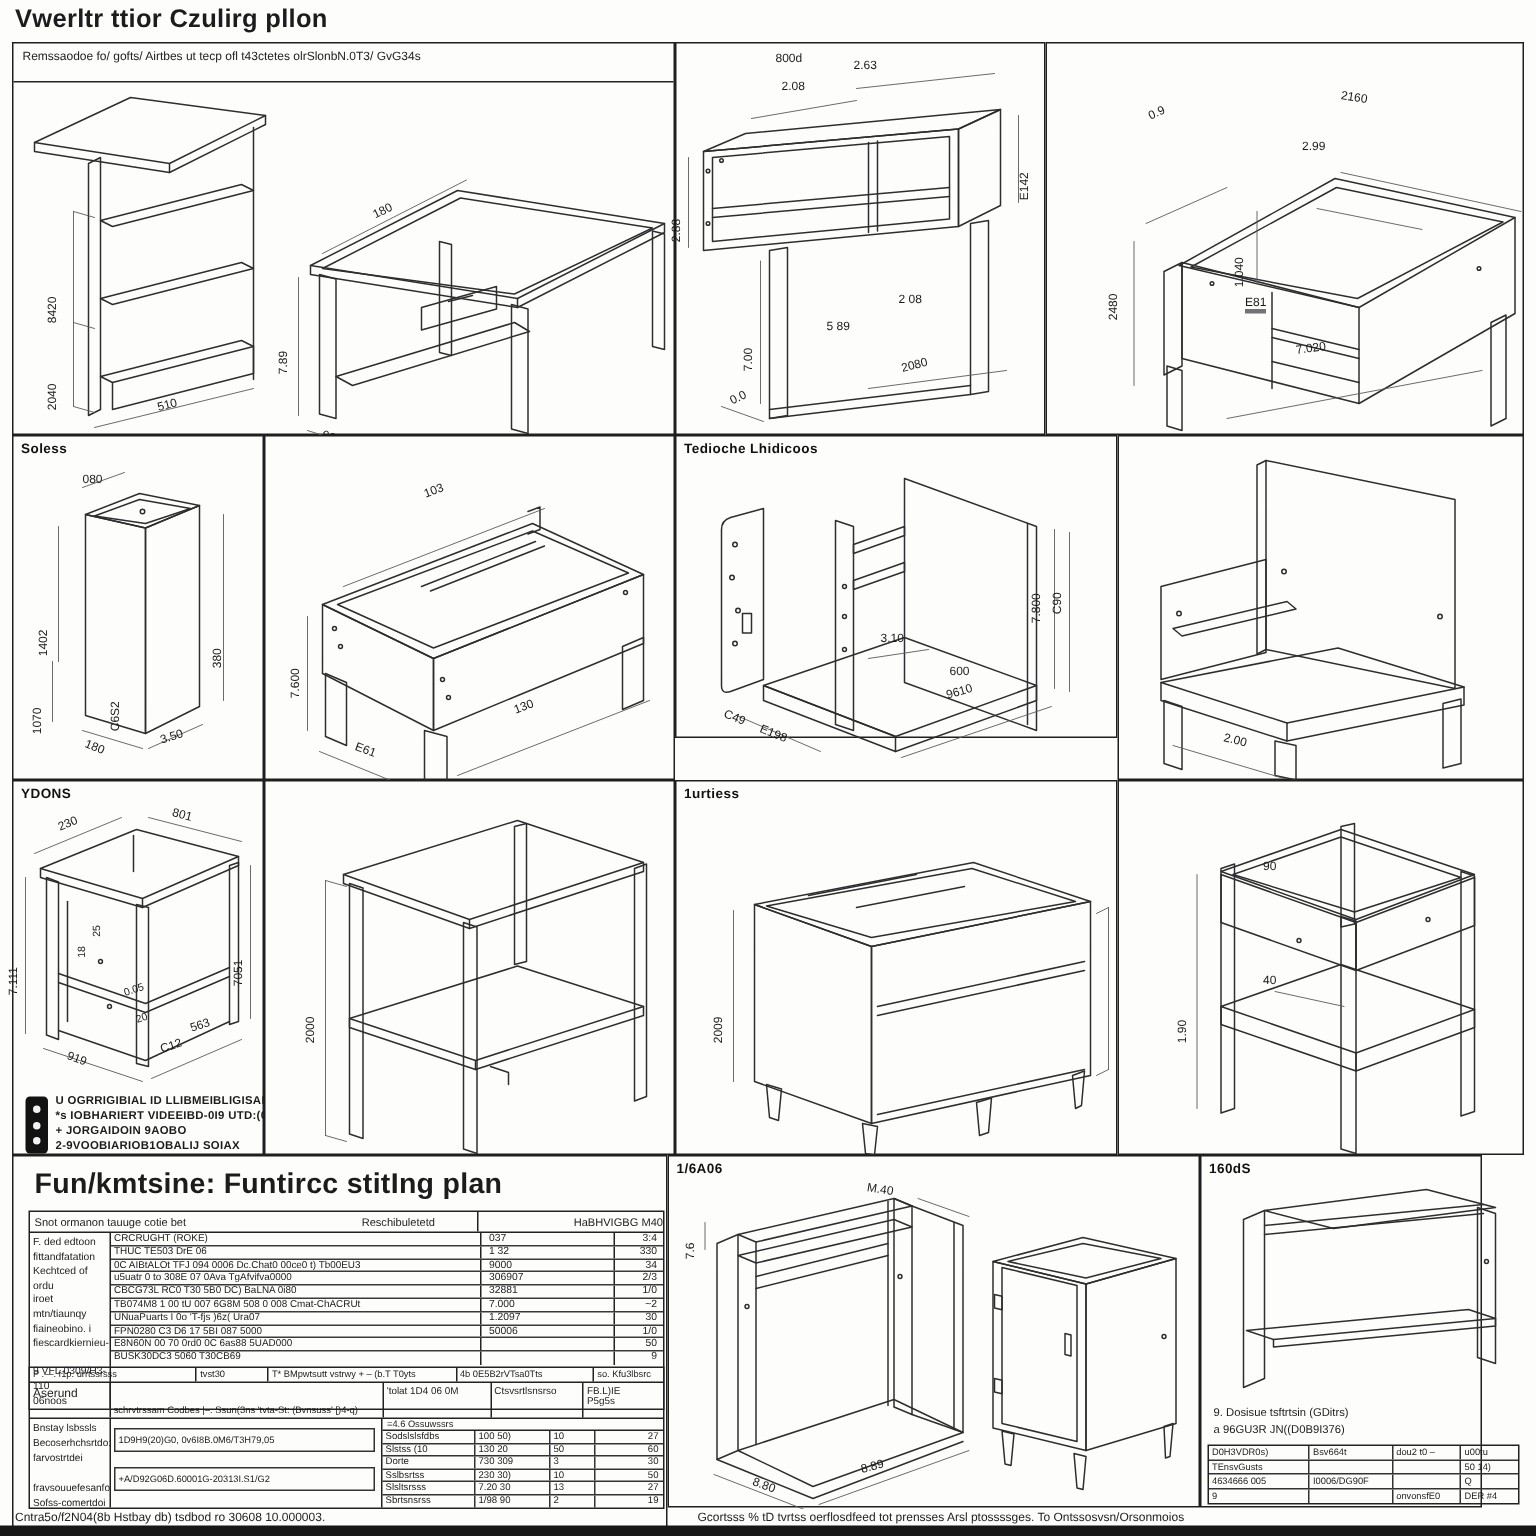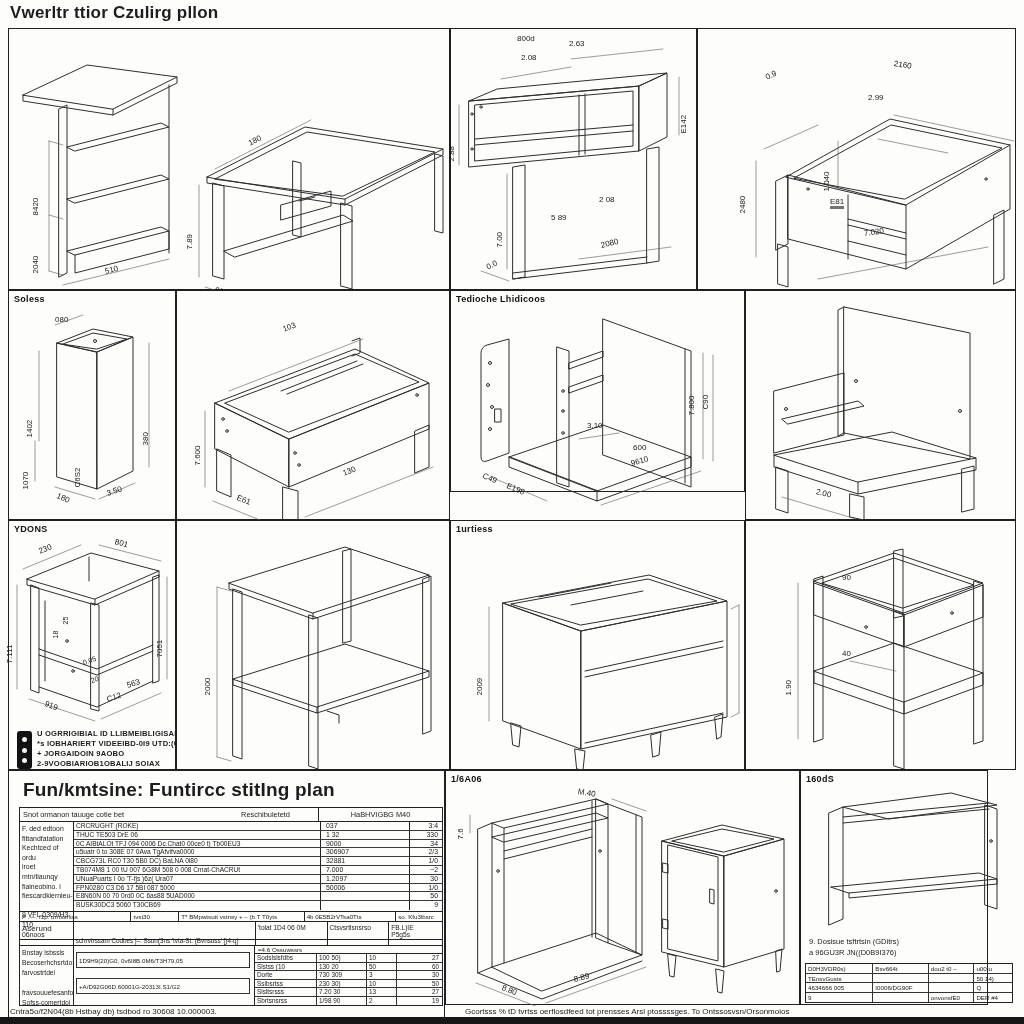--- a/index.html
+++ b/index.html
@@ -17,21 +17,21 @@
   .dim{position:absolute;font-size:8px;color:#1a1a1a;white-space:nowrap;transform-origin:0 50%}
   .dim.u{border-bottom:3px solid #737373}
   .chip{position:absolute;left:8px;top:210px;width:15px;height:38px;background:#121212;border-radius:3px;display:flex;flex-direction:column;align-items:center;justify-content:space-evenly}
   .chip .dot{width:5px;height:5px;border-radius:50%;background:#f2f2f2}
   .ylist{position:absolute;left:28px;top:208px;font-size:7.6px;font-weight:600;line-height:10px;letter-spacing:.2px;white-space:nowrap}
   
   .cp-title{position:absolute;left:14px;top:8px;font-size:19px;font-weight:bold;letter-spacing:.2px}
   .t1{position:absolute;left:10px;top:36px;width:424px;border:1px solid #222}
   .t1h{display:flex;height:14px;border-bottom:1px solid #222;font-size:7.4px}
   .t1h .c1{width:299px;border-right:1px solid #222;display:flex;justify-content:space-between;padding:2px 28px 0 3px}
-  .t1h .c2{width:123px;text-align:center;padding-top:2px}
+  .t1h .c2{width:123px;text-align:right;padding-top:2px}
   .t1b{display:flex}
   .t1b .lbl{width:54px;border-right:1px solid #222;font-size:6.9px;line-height:9.6px;white-space:pre-line;padding:2px 1px 0 2px}
   .rows{width:368px}
   .r{display:flex;height:8.8px;border-bottom:1px solid #3a3a3a}
   .r:last-child{border-bottom:none}
   .r .de{width:247px;border-right:1px solid #222;font-size:6.6px;white-space:nowrap;overflow:hidden;padding-left:2px;line-height:8.6px}
   .r .va{width:89px;border-right:1px solid #222;font-size:6.9px;padding-left:5px;line-height:8.6px}
   .r .qt{width:30px;font-size:6.9px;text-align:right;padding-right:2px;line-height:8.6px}
   .t2{position:absolute;left:10px;top:140px;width:424px;border:1px solid #222;font-size:6.6px}
   .t2s{display:flex;height:10px;border-bottom:1px solid #222;font-size:6.2px}
@@ -97,20 +97,21 @@
       <path d="M332,174 L343,177 L343,260 L332,257 Z"></path>
       <path d="M284,132 L292,134 L292,208 L284,206 Z"></path>
       <path d="M426,125 L434,127 L434,204 L426,202 Z"></path>
       <path d="M215,222 L334,186 L344,192 L226,228 Z"></path>
       <path d="M272,176 L322,162 L322,177 L272,191 Z"></path>
       <line x1="290" y1="172" x2="306" y2="168"></line>
       <line class="d" x1="206" y1="140" x2="302" y2="91"></line>
       <line class="d" x1="190" y1="156" x2="190" y2="248"></line>
       <line class="d" x1="196" y1="258" x2="240" y2="272"></line>
     </svg>
+    <div class="strip">Remssaodoe fo/ gofts/ Airtbes ut tecp ofl t43ctetes olrSlonbN.0T3/ GvG34s</div>
     <span class="dim" style="left:26px;top:182px;transform:rotate(-90deg)">8420</span>
     <span class="dim" style="left:26px;top:240px;transform:rotate(-90deg)">2040</span>
     <span class="dim" style="left:96px;top:238px;transform:rotate(-14deg)">510</span>
     <span class="dim" style="left:240px;top:110px;transform:rotate(-26deg)">180</span>
     <span class="dim" style="left:180px;top:216px;transform:rotate(-90deg)">7.89</span>
     <span class="dim" style="left:206px;top:256px;transform:rotate(18deg)">90</span>
   </div>
 
   <div class="cell" style="left:450px;top:28px;width:247px;height:262px">
     <svg class="draw" width="247" height="262" viewBox="0 0 247 262">

